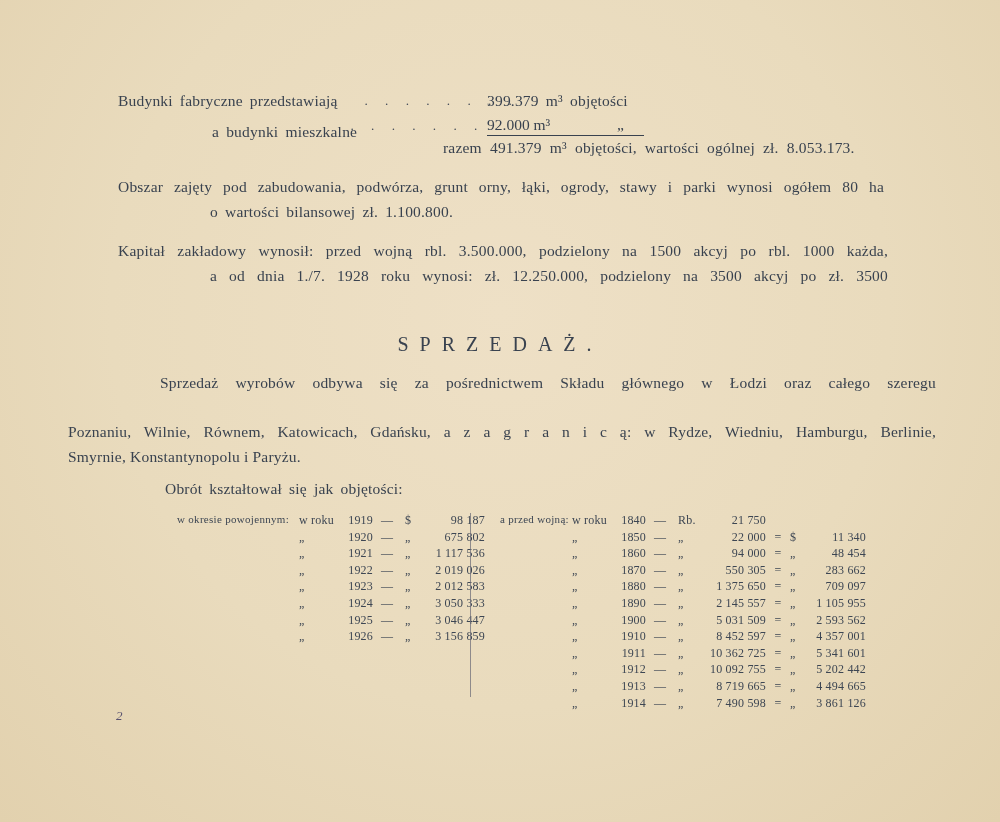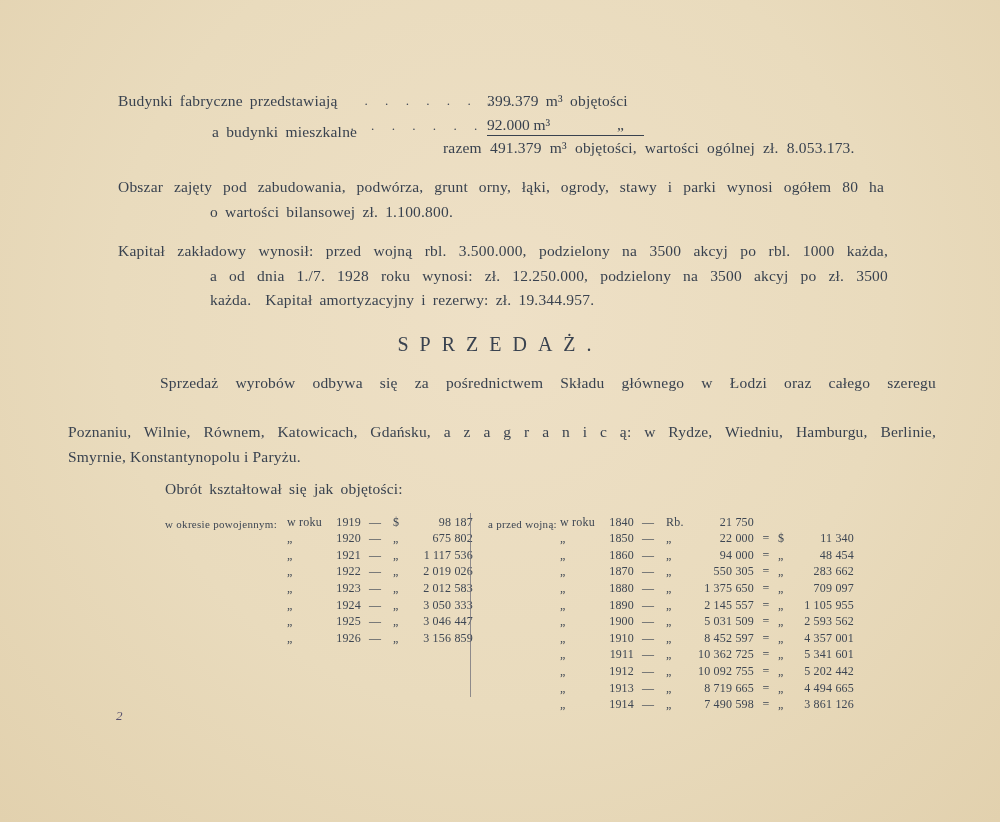--- a/index.html
+++ b/index.html
@@ -17,21 +17,21 @@
   .jline.last{text-align-last:left;}
   .dots{font-size:13px;letter-spacing:2px;word-spacing:9px;color:#424b58;white-space:pre;}
   .heading{width:1000px;text-align:center;font-size:20px;letter-spacing:11px;font-weight:400;}
   .underlined-val{
     display:flex;align-items:baseline;width:157px;
     border-bottom:1.5px solid #39424f;padding-bottom:3px;
     font-size:15.5px;line-height:15px;gap:36px;
   }
   .underlined-val .uq{margin-left:auto;margin-right:20px;}
   .tbl{display:flex;flex-direction:column;}
-  .trow{display:flex;align-items:flex-end;height:16.6px;font-size:12px;letter-spacing:0.2px;color:#3d4653;}
+  .trow{display:flex;align-items:flex-start;height:16.6px;font-size:12px;letter-spacing:0.2px;color:#3d4653;margin-left:12px;}
   .c-label{width:122px;font-size:11px;letter-spacing:0.3px;}
   .c-label2{width:72px;font-size:11px;letter-spacing:0.3px;}
   .c-yl{width:42px;}
   .c-year{width:32px;text-align:right;}
   .c-dash{width:28px;text-align:center;}
   .c-cur{width:18px;text-align:left;padding-left:4px;}
   .c-cur2{width:26px;text-align:left;padding-left:4px;}
   .c-val{width:62px;text-align:right;}
   .c-eq{width:24px;text-align:center;}
   .c-dcur{width:16px;text-align:left;}
@@ -53,23 +53,22 @@
   <div class="abs underlined-val" style="left:487px;top:117px;">
     <span>92.000 m³</span>
     <span class="uq">„</span>
   </div>
 
   <div class="abs body-line" style="left:443px;top:140px;word-spacing:4px;">razem 491.379 m³ objętości, wartości ogólnej zł. 8.053.173.</div>
 
   <div class="abs jline" style="left:118px;top:179px;width:766px;">Obszar zajęty pod zabudowania, podwórza, grunt orny, łąki, ogrody, stawy i parki wynosi ogółem 80 ha</div>
   <div class="abs body-line" style="left:210px;top:204px;">o wartości bilansowej zł. 1.100.800.</div>
 
-  <div class="abs jline" style="left:118px;top:243px;width:770px;">Kapitał zakładowy wynosił: przed wojną rbl. 3.500.000, podzielony na 3500 akcyj po rbl. 1000 każda,</div>
+  <div class="abs jline" style="left:118px;top:243px;width:770px;">Kapitał zakładowy wynosił: przed wojną rbl. 3.500.000, podzielony na 1500 akcyj po rbl. 1000 każda,</div>
   <div class="abs jline" style="left:210px;top:268px;width:678px;">a od dnia 1./7. 1928 roku wynosi: zł. 12.250.000, podzielony na 3500 akcyj po zł. 3500</div>
-  <div class="abs body-line" style="left:210px;top:292px;">każda.  Kapitał amortyzacyjny i rezerwy: zł. 19.344.957.</div>
 
   <div class="abs heading" style="left:0px;top:333px;">SPRZEDAŻ.</div>
 
   <div class="abs jline" style="left:68px;top:375px;width:868px;text-indent:92px;">Sprzedaż wyrobów odbywa się za pośrednictwem Składu głównego w Łodzi oraz całego szeregu</div>
   <div class="abs jline" style="left:68px;top:424px;width:868px;">Poznaniu, Wilnie, Równem, Katowicach, Gdańsku, a  z a g r a n i c ą:  w Rydze, Wiedniu, Hamburgu, Berlinie,</div>
   <div class="abs jline last" style="left:68px;top:449px;width:868px;">Smyrnie, Konstantynopolu i Paryżu.</div>
 
   <div class="abs body-line" style="left:165px;top:481px;">Obrót kształtował się jak objętości:</div>
 
   <div class="abs tbl" style="left:165px;top:513px;">

